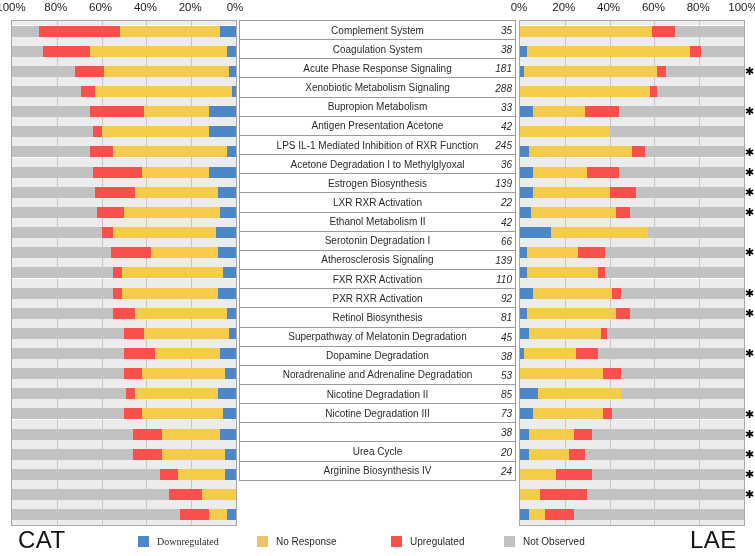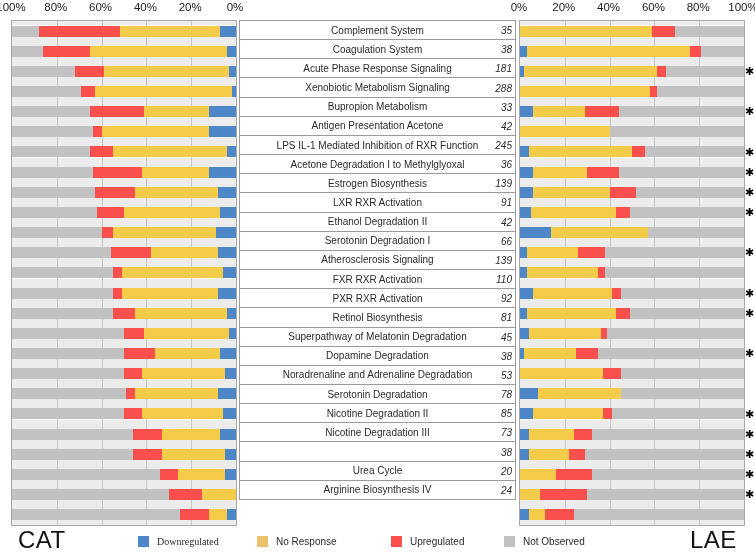--- a/index.html
+++ b/index.html
@@ -294,24 +294,24 @@
     <div class="cell">
       <span class="pname">Acetone Degradation I to Methylglyoxal</span>
       <span class="pcount">36</span>
     </div>
     <div class="cell">
       <span class="pname">Estrogen Biosynthesis</span>
       <span class="pcount">139</span>
     </div>
     <div class="cell">
       <span class="pname">LXR RXR Activation</span>
-      <span class="pcount">91</span>
-    </div>
-    <div class="cell">
-      <span class="pname">Ethanol Degradation II</span>
+      <span class="pcount">22</span>
+    </div>
+    <div class="cell">
+      <span class="pname">Ethanol Metabolism II</span>
       <span class="pcount">42</span>
     </div>
     <div class="cell">
       <span class="pname">Serotonin Degradation I</span>
       <span class="pcount">66</span>
     </div>
     <div class="cell">
       <span class="pname">Atherosclerosis Signaling</span>
       <span class="pcount">139</span>
     </div>
@@ -331,24 +331,20 @@
       <span class="pname">Superpathway of Melatonin Degradation</span>
       <span class="pcount">45</span>
     </div>
     <div class="cell">
       <span class="pname">Dopamine Degradation</span>
       <span class="pcount">38</span>
     </div>
     <div class="cell">
       <span class="pname">Noradrenaline and Adrenaline Degradation</span>
       <span class="pcount">53</span>
-    </div>
-    <div class="cell">
-      <span class="pname">Serotonin Degradation</span>
-      <span class="pcount">78</span>
     </div>
     <div class="cell">
       <span class="pname">Nicotine Degradation II</span>
       <span class="pcount">85</span>
     </div>
     <div class="cell">
       <span class="pname">Nicotine Degradation III</span>
       <span class="pcount">73</span>
     </div>
     <div class="cell">

